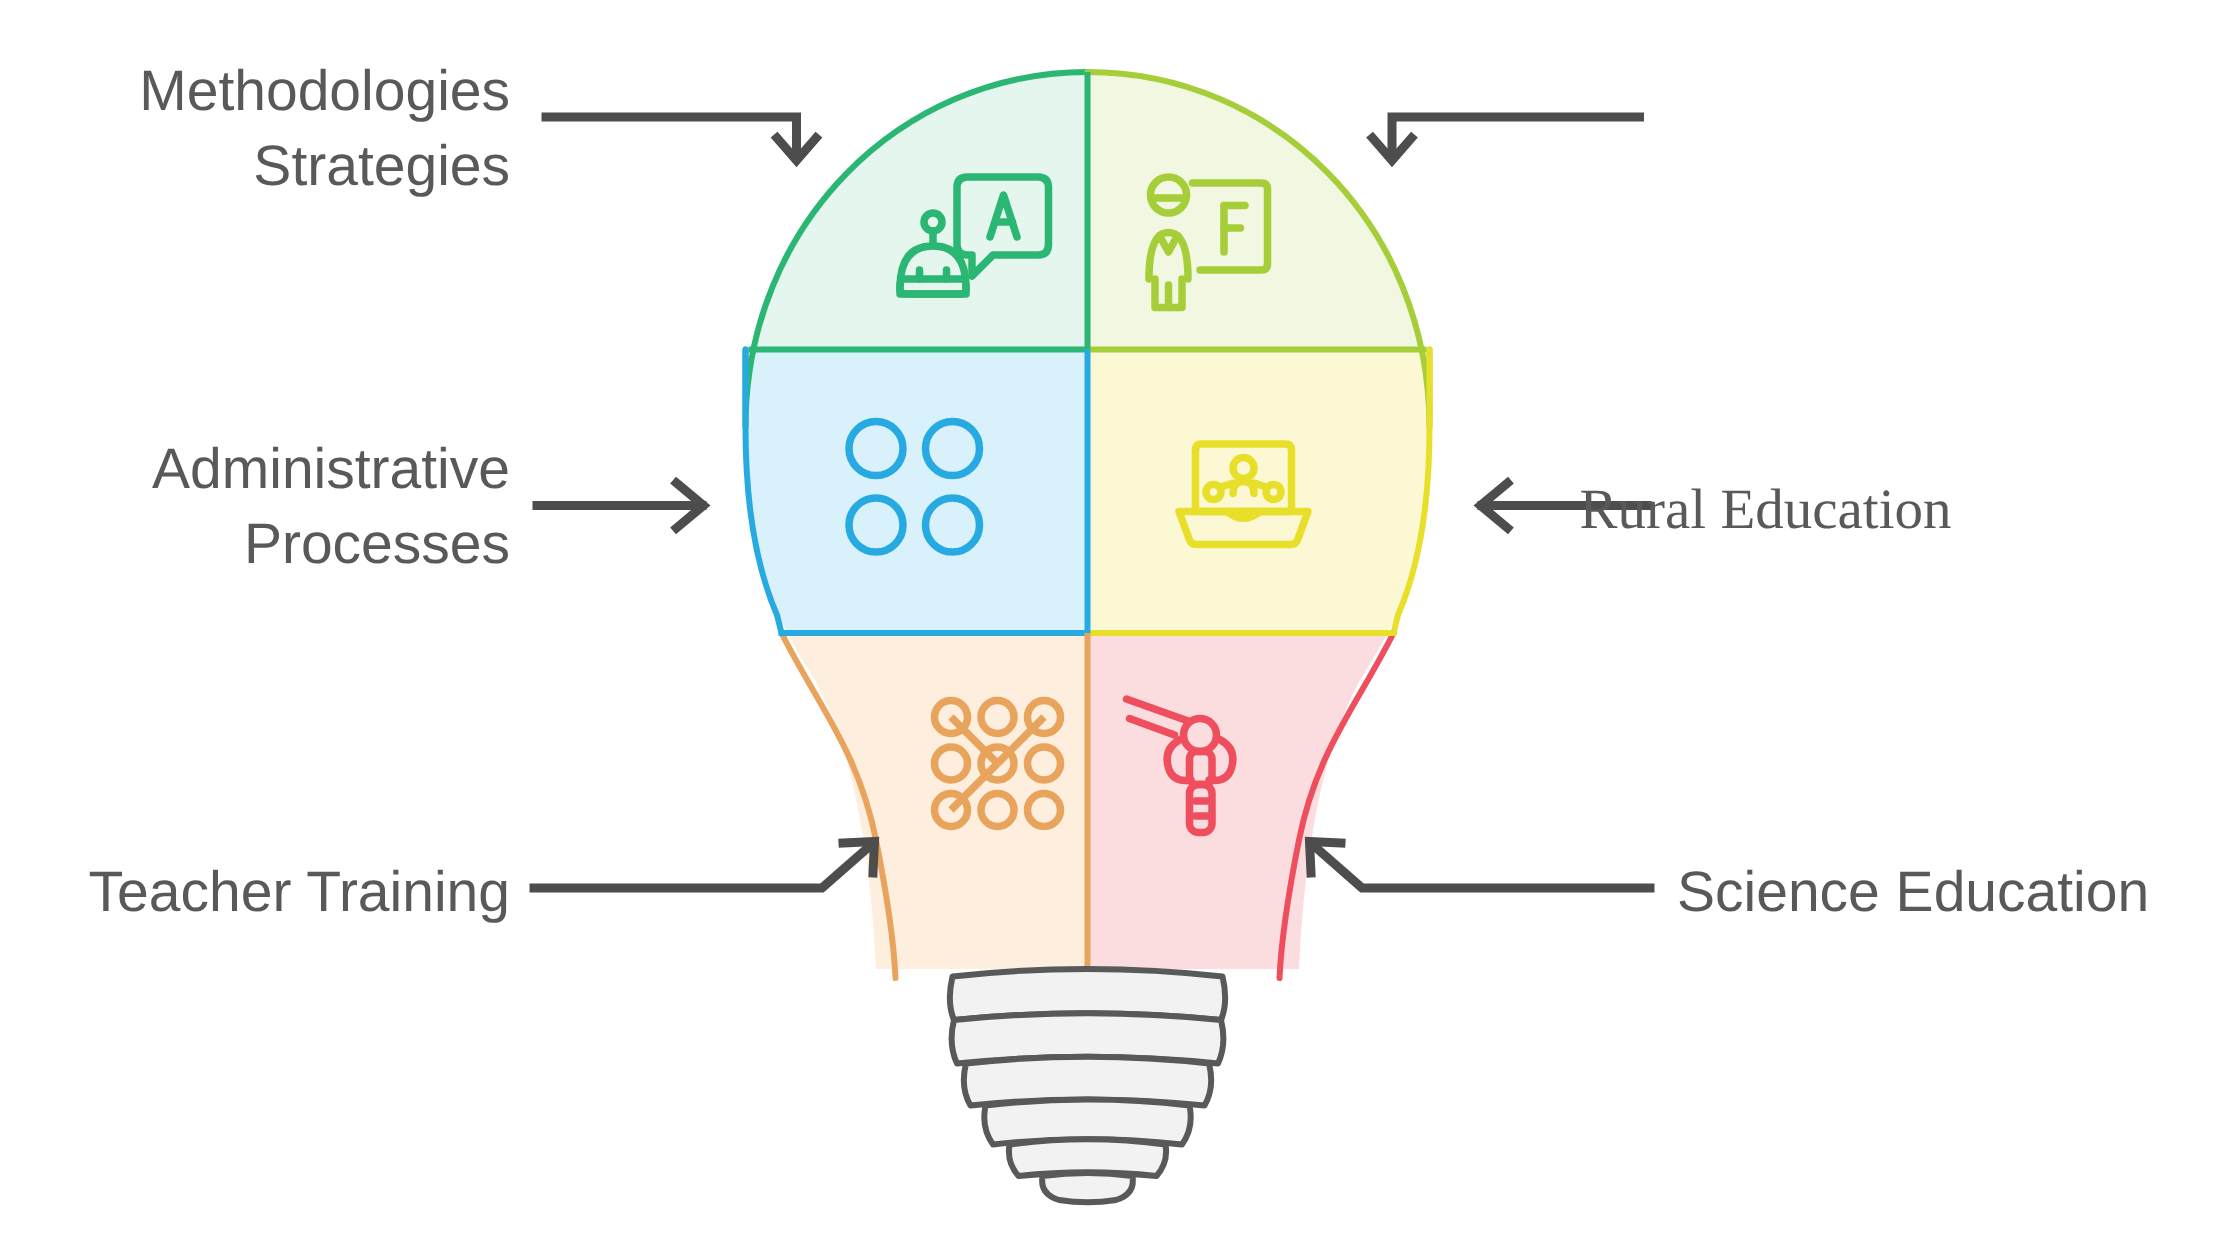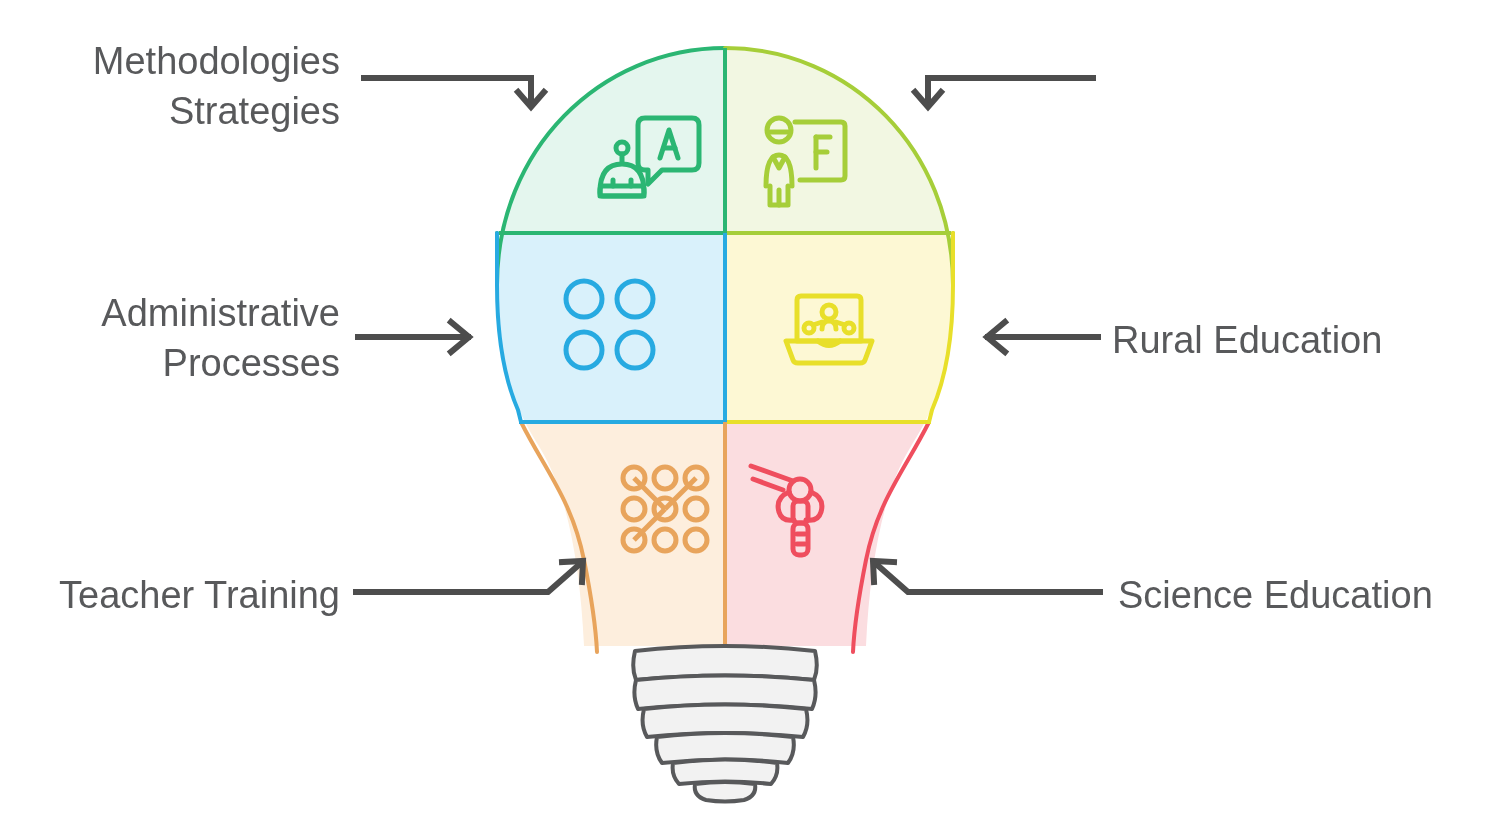--- a/index.html
+++ b/index.html
@@ -31,21 +31,21 @@
   .label-left {
     text-align: right;
   }
   .label-right {
     text-align: left;
   }
   #lbl-instructional { left: 20px;  top: 36px;  width: 320px; }
   #lbl-administrative { left: 20px; top: 288px; width: 320px; }
   #lbl-teacher       { left: 10px;  top: 570px; width: 330px; }
   #lbl-assessment    { left: 1115px; top: 36px;  width: 370px; }
-  #lbl-rural         { left: 1112px; top: 315px; width: 370px; }
+  #lbl-rural         { left: 1053px; top: 315px; width: 370px; font-family: Liberation Serif, serif; }
   #lbl-science       { left: 1118px; top: 570px; width: 380px; }
 
   svg#art {
     position: absolute;
     left: 0;
     top: 0;
   }
 </style>
 </head>
 <body>

